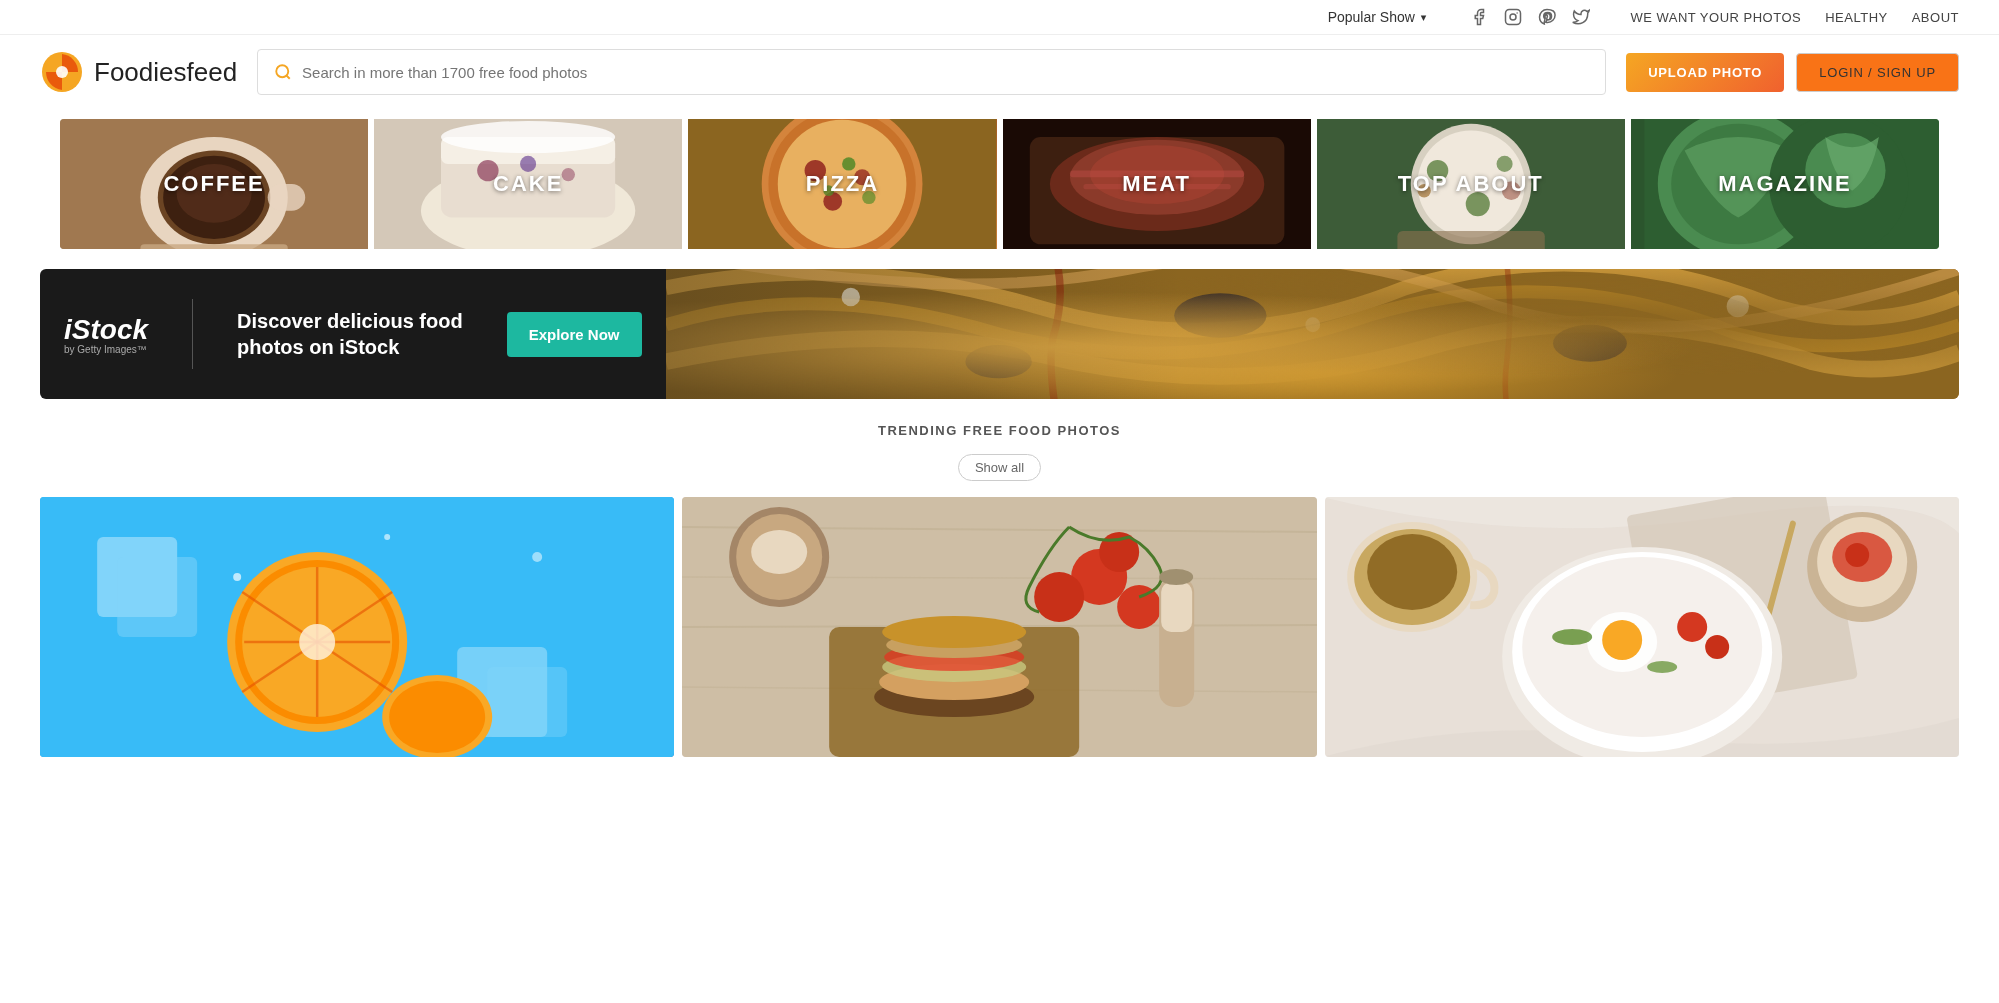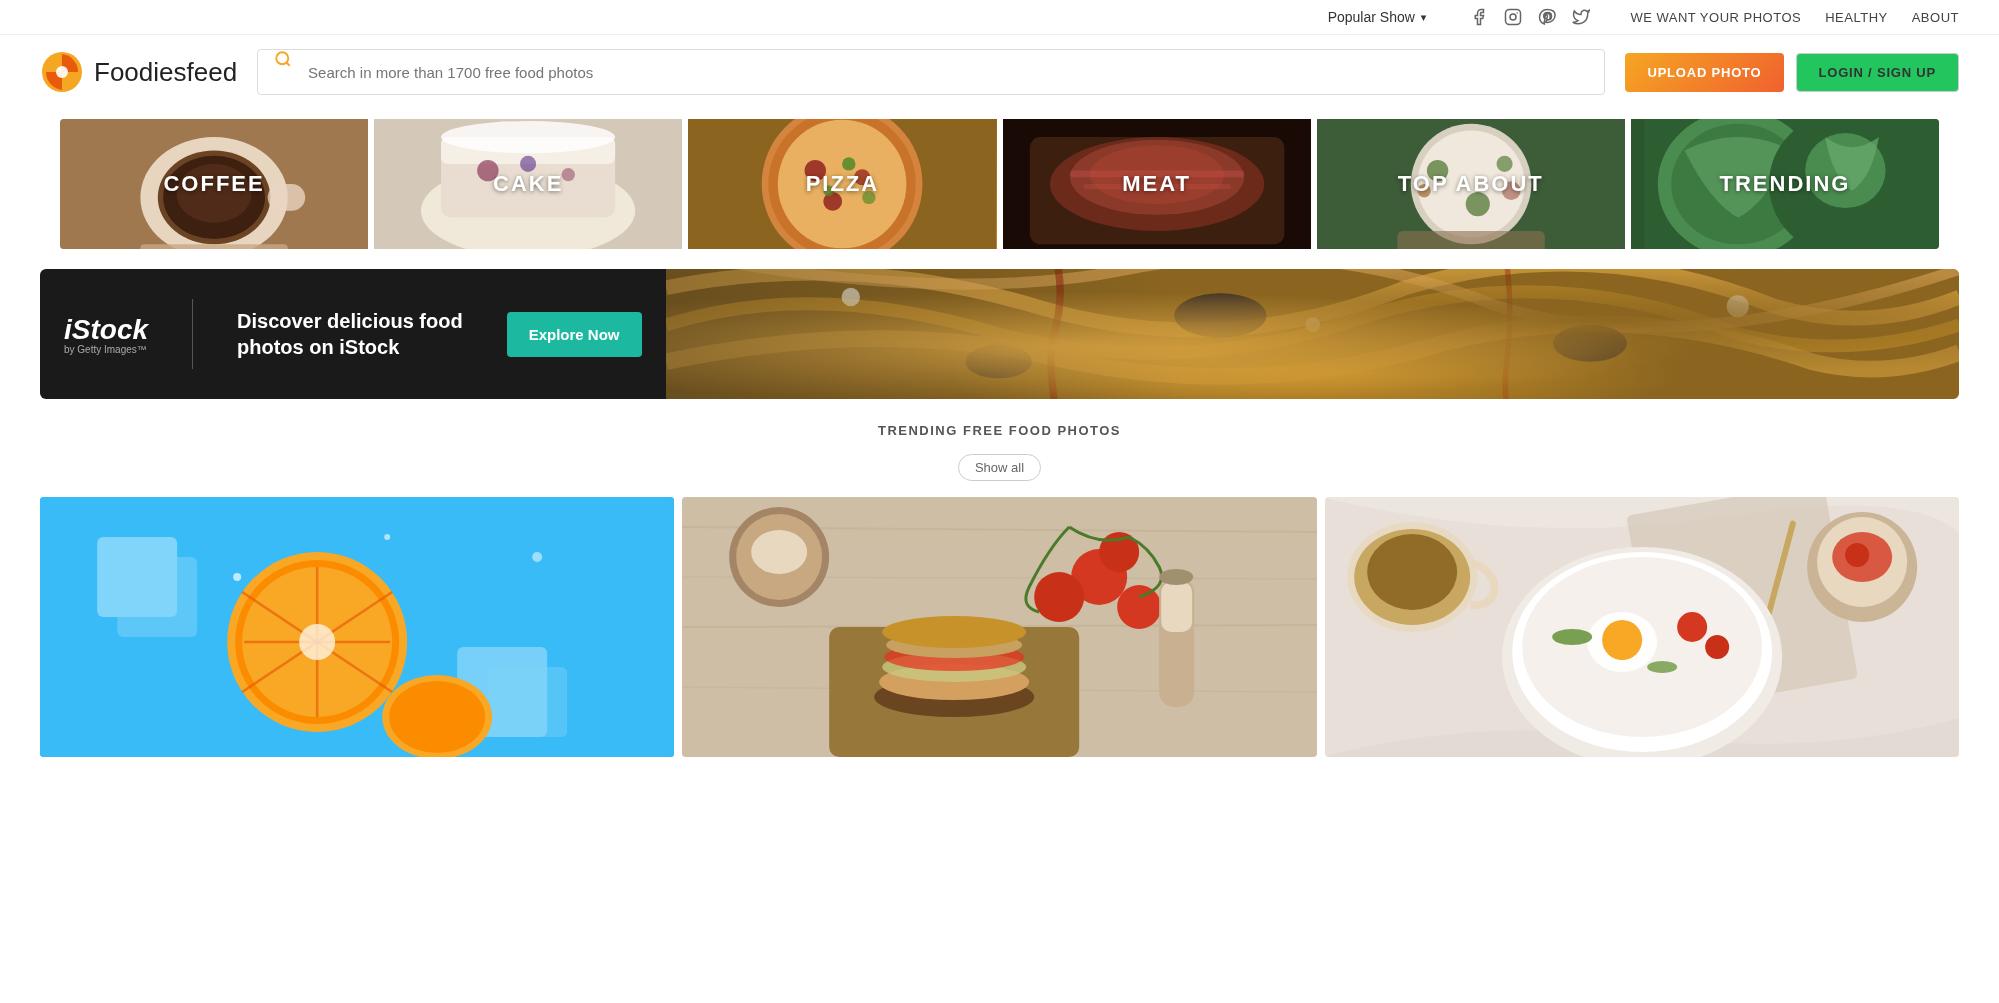--- a/index.html
+++ b/index.html
@@ -74,25 +74,26 @@
     }
     .logo-text {
       font-size: 26px;
       font-weight: 400;
       color: #222;
       white-space: nowrap;
     }
     .search-bar {
       flex: 1;
       display: flex;
+      align-items: center;
       border: 1.5px solid #ddd;
       border-radius: 4px;
       padding: 0 16px;
       height: 46px;
-      gap: 16px;
+      gap: 10px;
     }
     .search-bar input {
       border: none;
       outline: none;
       font-size: 15px;
       color: #999;
       width: 100%;
       background: transparent;
     }
     .search-icon-svg {
@@ -110,27 +111,27 @@
       border: none;
       border-radius: 4px;
       padding: 12px 22px;
       font-size: 13px;
       font-weight: 700;
       letter-spacing: 0.8px;
       cursor: pointer;
       white-space: nowrap;
     }
     .btn-login {
-      background: #22c55e;
+      background: #f97316;
       color: #333;
       border: 1.5px solid #ccc;
       border-radius: 4px;
       padding: 11px 22px;
       font-size: 13px;
-      font-weight: 700;
+      font-weight: 400;
       letter-spacing: 0.8px;
       cursor: pointer;
       white-space: nowrap;
     }
 
     
     .category-grid {
       display: flex;
       gap: 0;
       margin: 10px 60px 20px;
@@ -460,21 +461,21 @@
         <rect width="230" height="130" fill="#2d5e31"></rect>
         <ellipse cx="80" cy="65" rx="60" ry="55" fill="#4a8b50"></ellipse>
         <ellipse cx="80" cy="65" rx="50" ry="45" fill="#3d7a42"></ellipse>
         <path d="M40 40 Q80 20 120 40 Q100 80 80 90 Q60 80 40 40Z" fill="#5a9b5e" opacity="0.8"></path>
         <circle cx="155" cy="65" r="52" fill="#2d5e31"></circle>
         <ellipse cx="160" cy="55" rx="30" ry="28" fill="#4a8b50"></ellipse>
         <path d="M145 30 Q165 45 185 30 Q180 60 165 70 Q150 60 145 30Z" fill="#6aab6e" opacity="0.7"></path>
         <rect x="0" y="0" width="10" height="130" fill="#1a0a05" opacity="0.1"></rect>
       </svg>
     </div>
-    <div class="category-label">TRENDING</div>
+    <div class="category-label">MAGAZINE</div>
   </div>
 </div>
 
 <div class="ad-banner">
   <div class="ad-left">
     <div class="istock-logo">
       <span class="istock-main">iStock</span>
       <span class="istock-sub">by Getty Images™</span>
     </div>
     <div class="ad-divider"></div>

